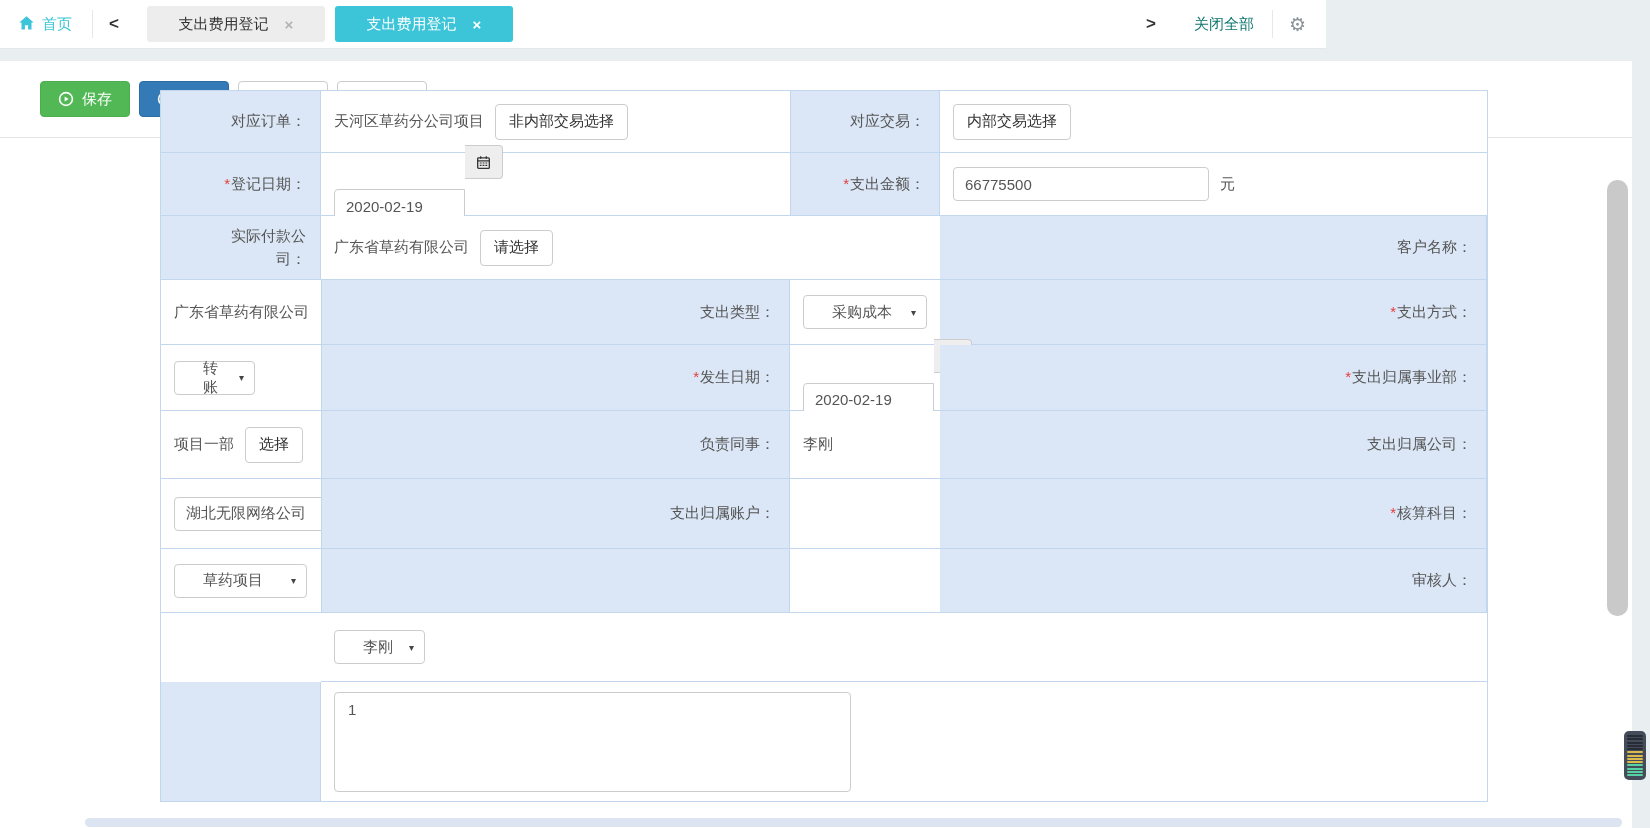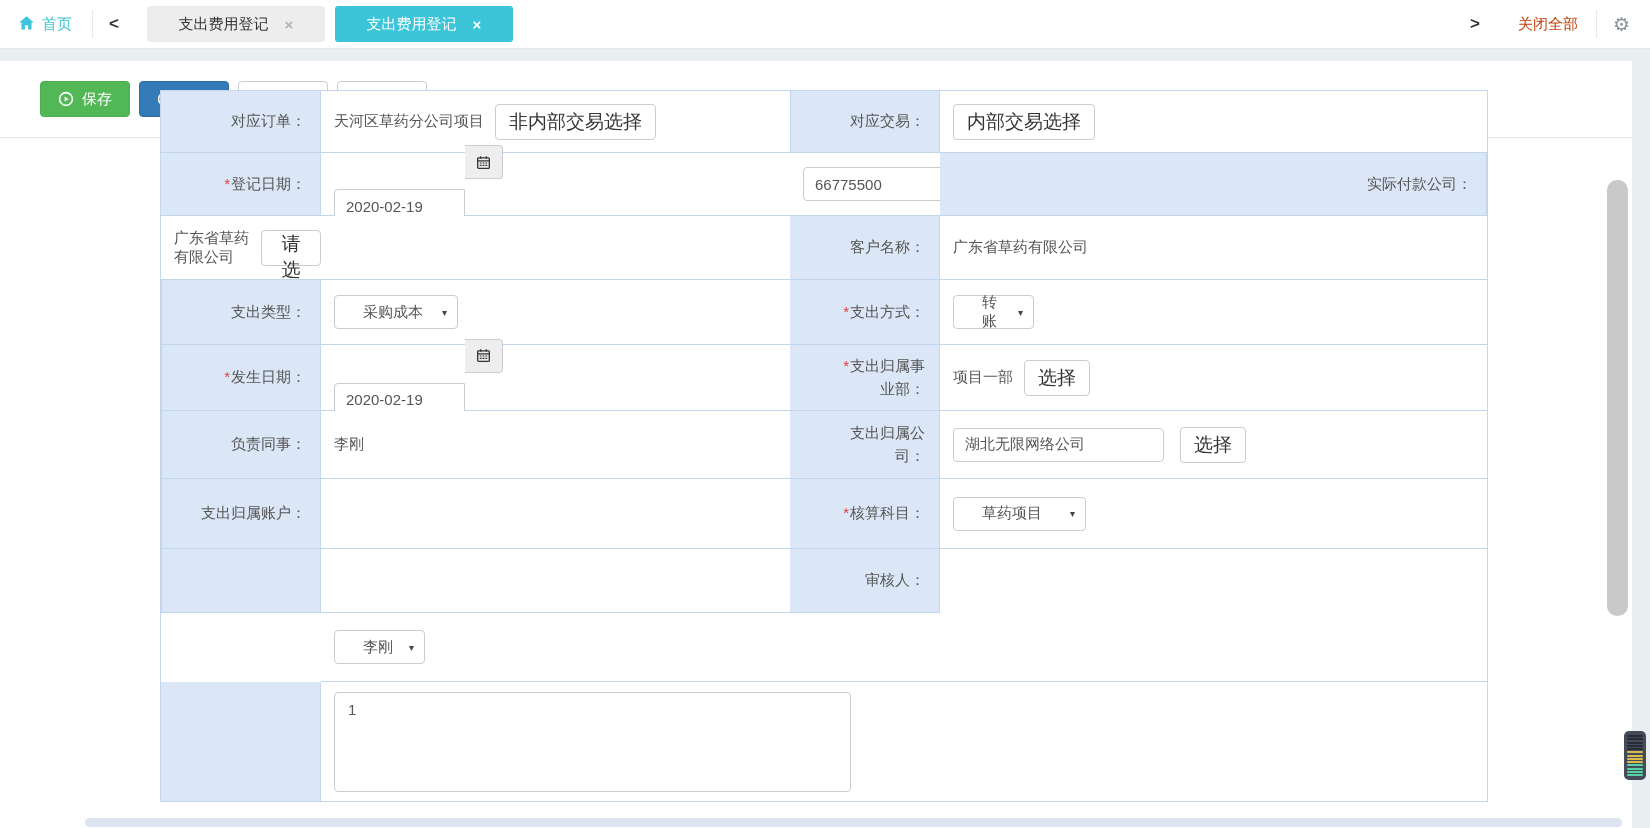--- a/index.html
+++ b/index.html
@@ -1,32 +1,32 @@
 <!DOCTYPE html>
 <html><head>
 <meta charset="utf-8">
 <style>
   * { margin:0; padding:0; box-sizing:border-box; }
   html,body { width:1650px; height:828px; overflow:hidden; }
   body { font-family:"Liberation Sans","DejaVu Sans",sans-serif; background:#e9eef0; position:relative; color:#555; }
 
   
-  .tabbar { position:absolute; top:0; left:0; width:1650px; height:49px; background:#fff;
+  .tabbar { position:absolute; top:0; left:0; width:1326px; height:49px; background:#fff;
             border-bottom:1px solid #e5e8ea; display:flex; align-items:center; z-index:5; }
   .home { display:flex; align-items:center; gap:7px; color:#3cc5d8; font-size:15px; margin:0 20px 0 18px; cursor:pointer; }
   .vdiv { width:1px; height:28px; background:#e7e7e7; }
   .chev { font-size:17px; font-weight:700; color:#333; padding:0 16px; cursor:pointer; }
   .tab { height:36px; border-radius:3px; display:inline-flex; align-items:center; justify-content:center;
          gap:16px; font-size:15px; padding:0 15px; min-width:178px; cursor:pointer; }
   .tab.inactive { background:#ededed; color:#333; margin-left:12px; }
   .tab.inactive .tclose { color:#b3b3b3; font-weight:700; font-size:15px; }
   .tab.active { background:#3cc5d8; color:#fff; margin-left:10px; }
   .tab.active .tclose { color:#fff; font-weight:700; font-size:15px; }
   .tb-right { margin-left:auto; display:flex; align-items:center; }
-  .closeall { font-size:15px; color:#c2410c; cursor:pointer; padding:0 18px 0 22px; }
+  .closeall { font-size:15px; color:#0f766e; cursor:pointer; padding:0 18px 0 22px; }
   .gearbtn { font-size:19px; color:#8a9399; padding:0 20px 0 16px; cursor:pointer; }
 
   
   .card { position:absolute; top:61px; left:0; width:1632px; height:767px; background:#fff; }
   .toolbar { height:77px; border-bottom:1px solid #e1e4e7; display:flex; align-items:center; padding-left:40px; gap:9px; }
   .btn { height:36px; border-radius:4px; font-size:15px; display:inline-flex; align-items:center; gap:8px;
          padding:0 17px; border:1px solid #ccc; background:#fff; color:#333; cursor:pointer; font-family:inherit; }
   .btn svg { display:block; }
   .btn.save { background:#52b856; border-color:#4aad4e; color:#fff; }
   .btn.submit { background:#337ab7; border-color:#2e6da4; color:#fff; }
@@ -50,21 +50,21 @@
   .inp { height:34px; border:1px solid #ccc; border-radius:4px; padding:0 11px; font-size:15px;
          color:#555; background:#fff; font-family:inherit; }
   .igroup { display:flex; }
   .igroup .inp { border-radius:4px 0 0 4px; width:131px;margin-top:44px; }
   .addon { width:38px; height:34px; background:#eee; border:1px solid #ccc; border-left:none;
            border-radius:0 4px 4px 0; display:flex; align-items:center; justify-content:center; cursor:pointer; }
   .selbox { height:34px; border:1px solid #ccc; border-radius:4px; background:#fff; cursor:pointer;
             display:inline-flex; align-items:center; justify-content:space-between; padding:0 10px 0 28px; }
   .selbox .caret { font-size:10px; color:#444; margin-left:12px; }
   .fbtn { height:36px; border:1px solid #ccc; border-radius:4px; background:#fff; color:#333;
-          font-size:19px; padding:0 13px; cursor:pointer; font-family:inherit; }
+          font-size:15px; padding:0 13px; cursor:pointer; font-family:inherit; }
   .unit { color:#555; }
   .remark { width:517px; height:100px; margin-top:10px; border:1px solid #ccc; border-radius:4px;
             padding:8px 13px; font-size:15px; color:#555; resize:none; font-family:inherit; }
   .val.top { align-items:flex-start; }
 
   
   .vthumb { position:absolute; left:1607px; top:180px; width:21px; height:436px; border-radius:10px; background:#c9c9c9; }
   .hthumb { position:absolute; left:85px; bottom:1px; width:1537px; height:9px; border-radius:5px; background:#dbe4f0; }
   .widget { position:absolute; left:1624px; top:731px; width:22px; height:49px; background:#454c59;
             border-radius:5px; padding:4px 3px; display:flex; flex-direction:column; justify-content:space-between; z-index:9; }
@@ -168,20 +168,23 @@
         <input class="inp" value="2020-02-19" style="">
         <span class="addon">
           <svg width="15" height="15" viewBox="0 0 16 16">
               <rect x="1.8" y="3" width="12.4" height="11.2" rx="1" fill="none" stroke="#333" stroke-width="1.4"></rect>
               <path d="M1.8 6.2 H14.2 M5 1.4 V4 M11 1.4 V4" stroke="#333" stroke-width="1.4"></path>
               <path d="M4 8.5h2M7 8.5h2M10 8.5h2M4 11h2M7 11h2M10 11h2" stroke="#333" stroke-width="1.2"></path>
             </svg>
         </span>
       </div>
     </div>
+    <div class="lbl c2">
+        <span><i class="req">*</i><span>支出金额：</span></span>
+      </div>
     <div class="val">
       <input class="inp" style="width: 256px;" value="66775500">
       <span class="unit">元</span>
     </div>
 
     <div class="lbl c1">
         <span><span>实际付款公司：</span></span>
       </div>
     <div class="val">
       <span>广东省草药有限公司</span>

